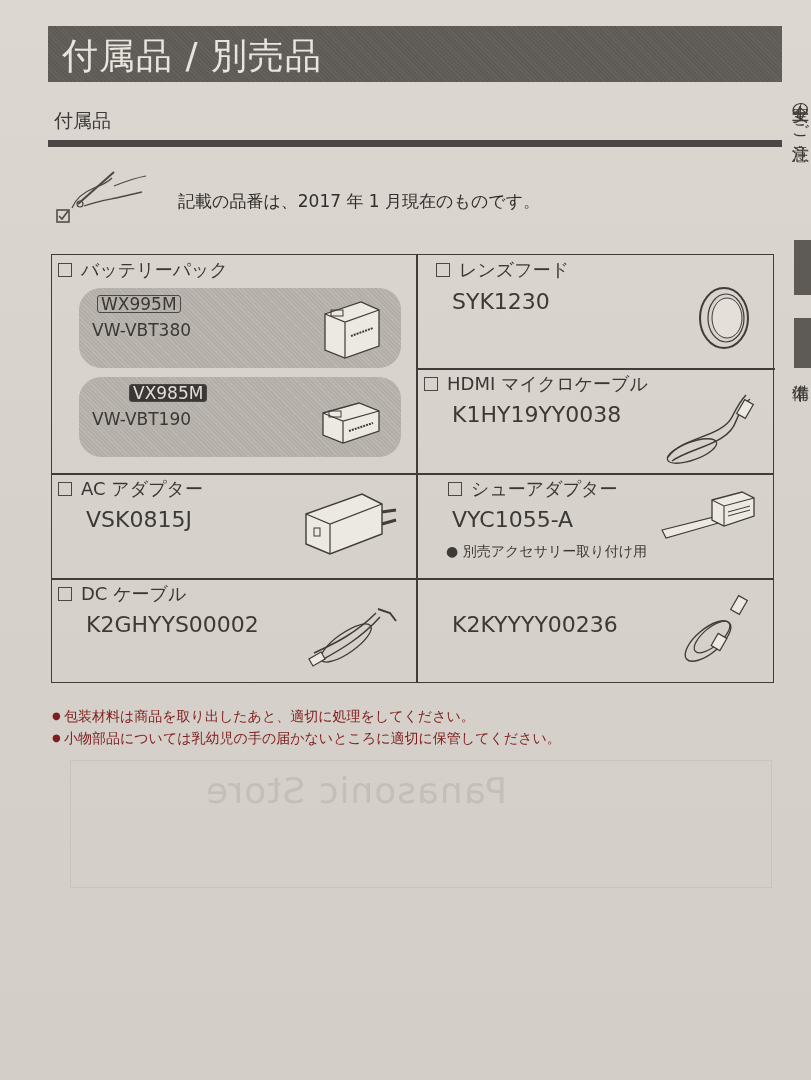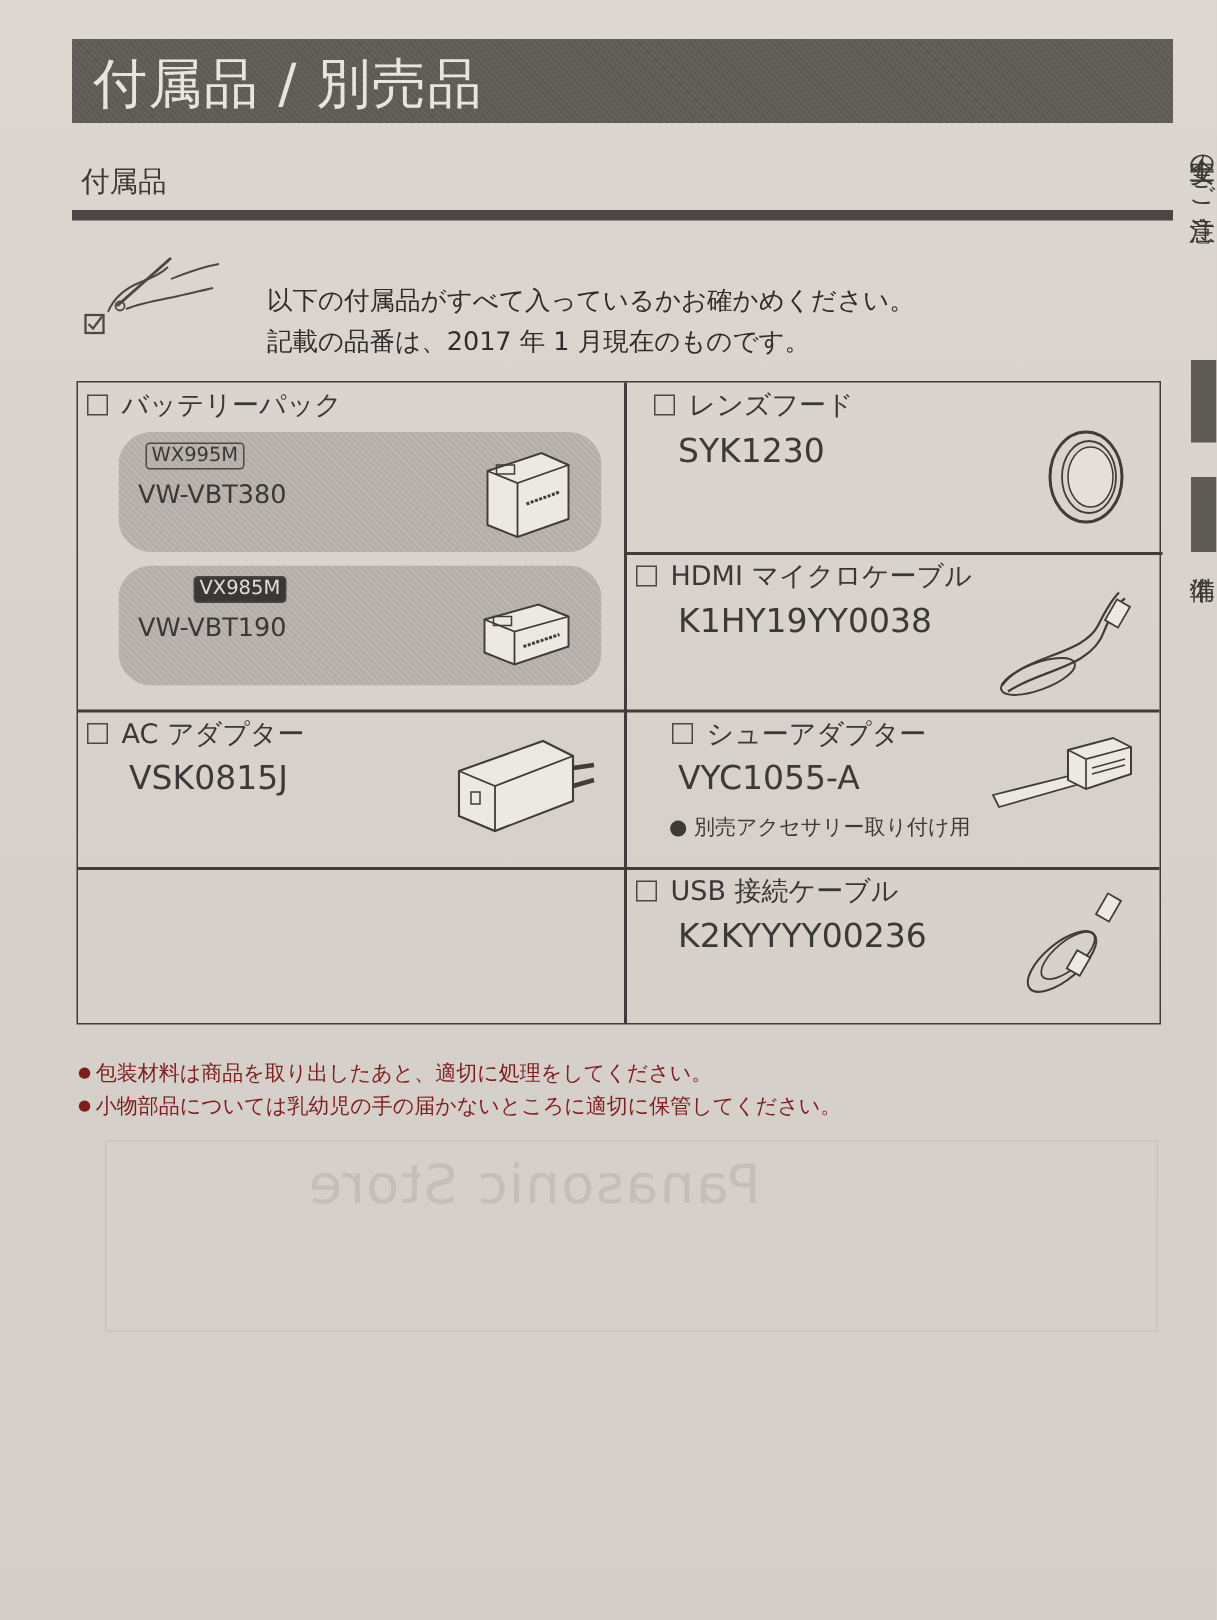--- a/index.html
+++ b/index.html
@@ -52,21 +52,21 @@
     vertical-align:-1px; margin-right:9px; box-sizing:border-box;
   }
   .code { position:absolute; font-size:22px; color:#3c3a37; }
   .note { position:absolute; font-size:14px; color:#3c3a37; white-space:nowrap; }
   .bat-box {
     position:absolute; left:27px; width:322px; height:80px; border-radius:22px;
     background:#b3aea8;
     background-image: repeating-linear-gradient(45deg, rgba(255,255,255,0.12) 0 1px, transparent 1px 3px);
   }
   .model-tag {
-    position:absolute; left:18px; top:7px; font-size:13px; padding:0 3px;
+    position:absolute; left:18px; top:7px; font-size:17px; padding:0 3px;
     border:1.2px solid #4a4744; border-radius:3px; line-height:16px; color:#3a3836;
   }
   .model-tag.dark { background:#3a3836; color:#e2ddd6;margin-left:32px; }
   .bat-code { position:absolute; left:13px; top:32px; font-size:17px; color:#3a3836; }
   .illus { position:absolute; }
   .footnotes { position:absolute; left:52px; top:705px; font-size:14px; line-height:22px; color:#7f1d1d; }
   .footnotes .fn::before { content:"● "; font-size:10px; vertical-align:2px; }
   .watermark {
     position:absolute; left:205px; top:770px; font-size:36px; color:rgba(120,115,110,0.18);
     transform:scaleX(-1); letter-spacing:1px;
@@ -96,21 +96,20 @@
 <svg class="intro-icon" viewBox="0 0 100 60">
   <rect x="3" y="42" width="12" height="12" fill="none" stroke="#4a4744" stroke-width="1.5"></rect>
   <path d="M5 48 l3 3 l6 -8" fill="none" stroke="#4a4744" stroke-width="1.5"></path>
   <path d="M18 40 C 22 30, 30 24, 40 20 C 48 17, 54 14, 58 10" fill="none" stroke="#4a4744" stroke-width="1.3"></path>
   <path d="M30 38 C 40 34, 52 32, 62 30 C 70 28, 80 26, 88 24" fill="none" stroke="#4a4744" stroke-width="1.3"></path>
   <path d="M24 36 L 60 4" stroke="#4a4744" stroke-width="2"></path>
   <path d="M60 18 C 70 14, 80 10, 92 8" fill="none" stroke="#4a4744" stroke-width="1.2"></path>
   <circle cx="26" cy="36" r="3" fill="none" stroke="#4a4744" stroke-width="1.2"></circle>
 </svg>
 <div class="intro-text">
-  <div>以下の付属品がすべて入っているかお確かめください。</div>
   <div>記載の品番は、2017 年 1 月現在のものです。</div>
 </div>
 
 <div class="grid">
   <div class="vline"></div>
   <div class="hline" style="left:0;top:218px;width:100%;"></div>
   <div class="hline" style="left:0;top:323px;width:100%;"></div>
   <div class="hline" style="left:364px;top:113px;width:359px;"></div>
 
   <div class="cell" style="left:0;top:0;width:364px;height:218px;">
@@ -184,25 +183,35 @@
     <div class="code" style="left:34px;top:33px;">VYC1055-A</div>
     <div class="note" style="left:28px;top:69px;">● <span>別売アクセサリー取り付け用</span></div>
     <svg class="illus" style="left:240px;top:12px;" width="100" height="56" viewBox="0 0 100 56">
       <path d="M4 44 L60 30 L64 36 L8 52 Z" fill="#ece8e2" stroke="#3f3c39" stroke-width="1.2"></path>
       <path d="M54 14 L84 6 L96 12 L96 30 L66 40 L54 34 Z" fill="#ece8e2" stroke="#3f3c39" stroke-width="1.3"></path>
       <path d="M54 14 L66 20 L96 12 M66 20 L66 40" fill="none" stroke="#3f3c39" stroke-width="1.1"></path>
       <path d="M70 26 L92 20 M70 30 L92 24" stroke="#3f3c39" stroke-width="1"></path>
     </svg>
   </div>
 
+  <div class="cell" style="left:0;top:324px;width:364px;height:105px;">
+    <div class="cell-head" style="left:6px;top:3px;">
+      <span class="cb"></span><span>DC ケーブル</span>
+    </div>
+    <div class="code" style="left:34px;top:33px;">K2GHYYS00002</div>
+    <svg class="illus" style="left:254px;top:14px;" width="96" height="86" viewBox="0 0 96 86">
+      <path d="M8 60 C 30 50, 50 40, 70 20" fill="none" stroke="#3f3c39" stroke-width="1.5"></path>
+      <path d="M14 68 C 36 56, 56 44, 74 24" fill="none" stroke="#3f3c39" stroke-width="1.5"></path>
+      <ellipse cx="40" cy="50" rx="30" ry="10" fill="none" stroke="#3f3c39" stroke-width="1.3" transform="rotate(-35 40 50)"></ellipse>
+      <path d="M72 16 L84 20 L90 28" fill="none" stroke="#3f3c39" stroke-width="2"></path>
+      <rect x="4" y="62" width="14" height="8" fill="#ece8e2" stroke="#3f3c39" stroke-width="1.2" transform="rotate(-30 11 66)"></rect>
+    </svg>
+  </div>
 
   <div class="cell" style="left:366px;top:324px;width:357px;height:105px;">
-    <div class="cell-head" style="left:6px;top:3px;">
-      <span class="cb"></span><span>USB 接続ケーブル</span>
-    </div>
     <div class="code" style="left:34px;top:33px;">K2KYYYY00236</div>
     <svg class="illus" style="left:256px;top:12px;" width="82" height="80" viewBox="0 0 82 80">
       <ellipse cx="34" cy="50" rx="28" ry="12" fill="none" stroke="#3f3c39" stroke-width="1.4" transform="rotate(-40 34 50)"></ellipse>
       <ellipse cx="38" cy="46" rx="22" ry="9" fill="none" stroke="#3f3c39" stroke-width="1.2" transform="rotate(-40 38 46)"></ellipse>
       <rect x="60" y="6" width="10" height="16" fill="#ece8e2" stroke="#3f3c39" stroke-width="1.2" transform="rotate(30 65 14)"></rect>
       <rect x="40" y="44" width="10" height="14" fill="#ece8e2" stroke="#3f3c39" stroke-width="1.2" transform="rotate(30 45 51)"></rect>
     </svg>
   </div>
 </div>
 

